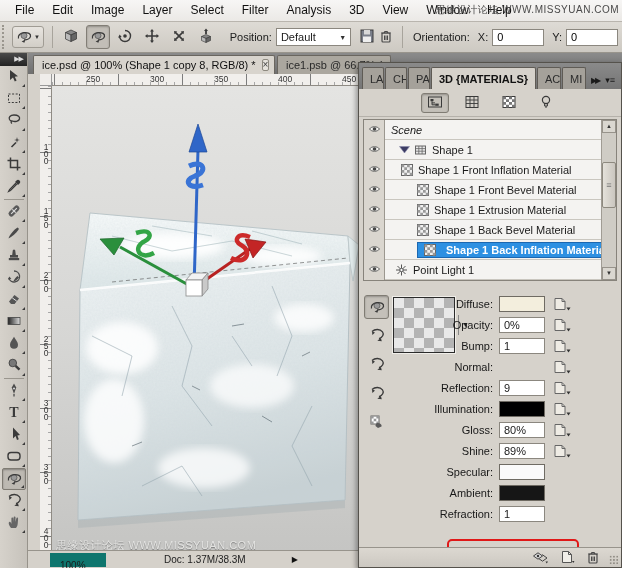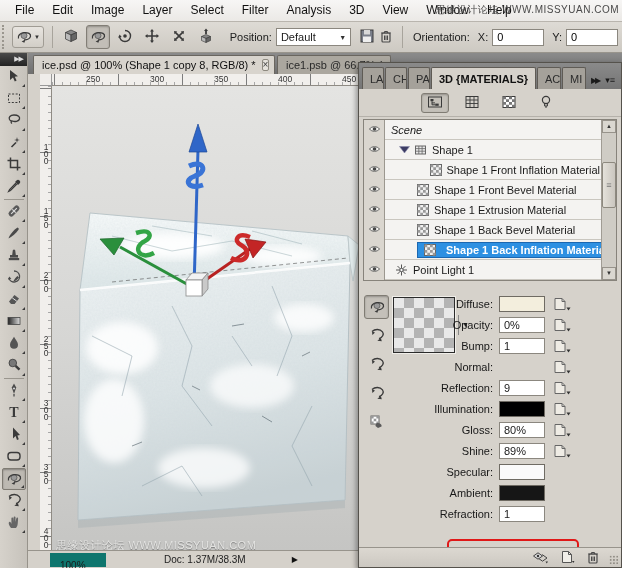--- a/index.html
+++ b/index.html
@@ -551,21 +551,21 @@
               </span>
             </div>
           </div>
           <div class="trow">
             <div class="teye">
               <span><svg width="13" height="10" viewBox="0 0 12 10">
                   <path d="M1 5 C3 2 9 2 11 5 C9 8 3 8 1 5 Z" fill="#f5f4f0" stroke="#555" stroke-width="0.9"></path>
                   <circle cx="6" cy="5" r="1.8" fill="#444"></circle>
                 </svg></span>
             </div>
-            <div class="tcontent" style="padding-left: 16px; justify-content: flex-end;">
+            <div class="tcontent" style="padding-left: 16px;">
               <span class="" style="display: flex; align-items: center;">
                 <span class="ticon">
                   <svg width="12" height="12" viewBox="0 0 12 12">
                     <rect x="0.5" y="0.5" width="11" height="11" fill="#f0f0f0" stroke="#666"></rect>
                     <path d="M0.5 0.5h2.75v2.75h-2.75z M6 0.5h2.75v2.75h-2.75z M3.25 3.25h2.75v2.75h-2.75z M8.75 3.25h2.75v2.75h-2.75z M0.5 6h2.75v2.75h-2.75z M6 6h2.75v2.75h-2.75z M3.25 8.75h2.75v2.75h-2.75z M8.75 8.75h2.75v2.75h-2.75z" fill="#999"></path>
                   </svg>
                 </span>
                 <span class="tlabel">Shape 1 Front Inflation Material</span>
               </span>
             </div>

